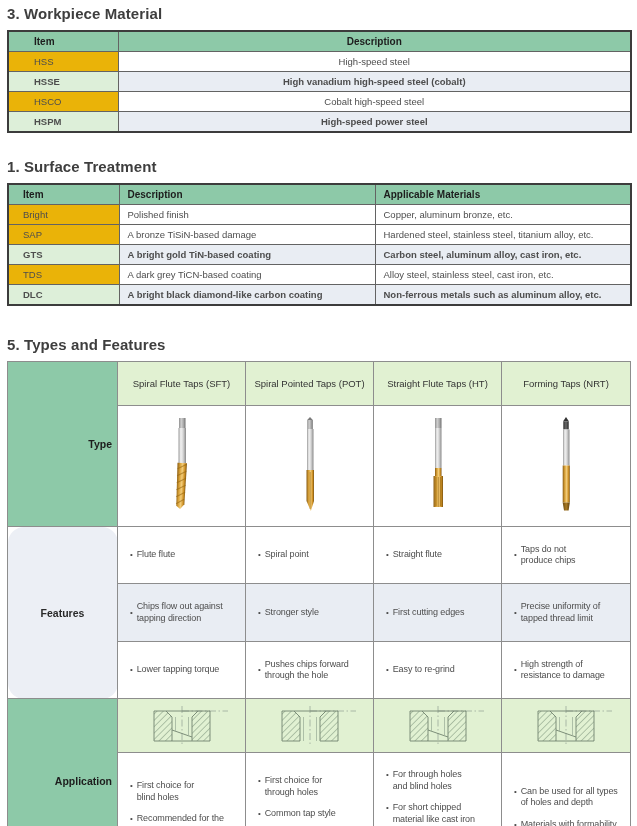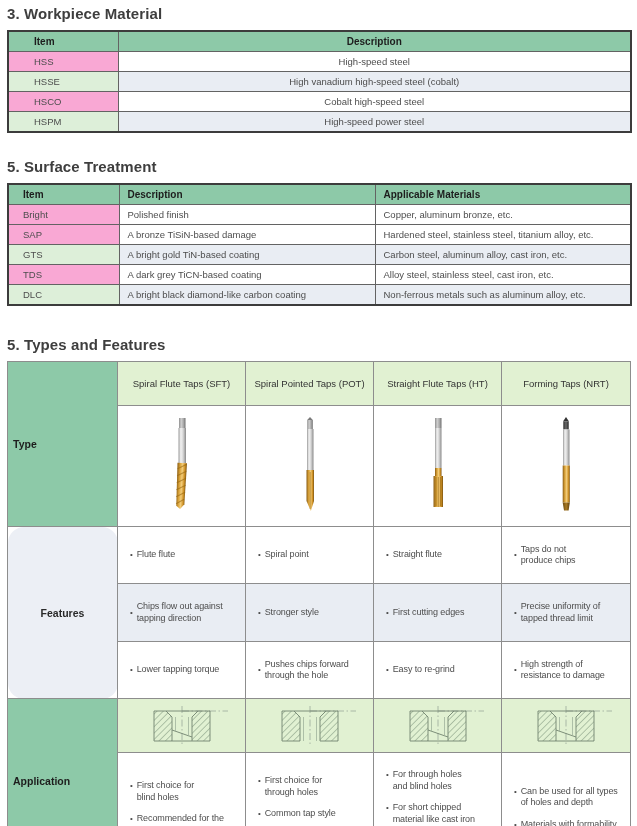--- a/index.html
+++ b/index.html
@@ -17,37 +17,37 @@
   table{border-collapse:collapse;table-layout:fixed;width:623px;}
   
   .simple-table{border:2px solid #3c3c3c;}
   .simple-table th,.simple-table td{
     border:1px solid #636363;height:19px;padding:0;
     font-size:9.5px;line-height:11px;vertical-align:middle;
   }
   .simple-table th{
     background:#8dc9a8;font-weight:700;color:#1d1d1d;font-size:10px;
   }
-  .cell-item{background:#f9a8d4;text-align:left;}
+  .cell-item{background:#eab308;text-align:left;}
   .t3 .cell-item,.t3 th.cell-item{padding-left:25px;}
   .t3 .cell-desc{text-align:center;}
   .t4 .cell-item,.t4 th.cell-item{padding-left:14px;}
   .t4 .cell-left{text-align:left;padding-left:8px;}
-  .row-alt td{background:#e9edf3;}
+  .row-alt td{background:#e9edf3;font-weight:bold;}
   .row-alt td.cell-item{background:#ddefd9;}
   .simple-table td{color:#4d4d4d;}
   
   .types-table{border:1px solid #7e7e7e;}
   .types-table td{border:1px solid #8d8d8d;padding:5px;vertical-align:middle;}
   .col-head{
     background:#e1f1d2;height:33px;text-align:center;
     font-size:9.5px;color:#333;font-weight:400;
   }
   .row-label{
-    background:#8dc9a8;text-align:left;font-weight:700;
+    background:#8dc9a8;text-align:right;font-weight:700;
     font-size:10.5px;color:#1d1d1d;
   }
   .row-label-gray{
     background:#eceff5;text-align:center;font-weight:700;
     font-size:10.5px;color:#2a2a2a;border-radius:16px;
   }
   .tap-cell{background:#ffffff;height:110px;text-align:center;}
   .feat-cell{height:46px;background:#ffffff;}
   .feat-row-alt .feat-cell{background:#e9edf3;}
   .diagram-cell{background:#e1f1d2;height:43px;text-align:center;}
@@ -130,21 +130,21 @@
     </tr>
     <tr class="row-alt">
       <td class="cell-item">HSPM</td>
       <td class="cell-desc">High-speed power steel</td>
     </tr>
   </tbody>
     </table>
 
   <div class="gap1"></div>
 
-  <h2 class="section-title">5. Surface Treatment</h2>
+  <h2 class="section-title">1. Surface Treatment</h2>
   <table class="simple-table t4">
     <colgroup>
         <col style="width:111px">
         <col style="width:256px">
         <col style="width:256px">
       </colgroup>
     <tbody>
         <tr>
       <th class="cell-item" style="text-align:left">Item</th>
       <th class="cell-left">Description</th>

